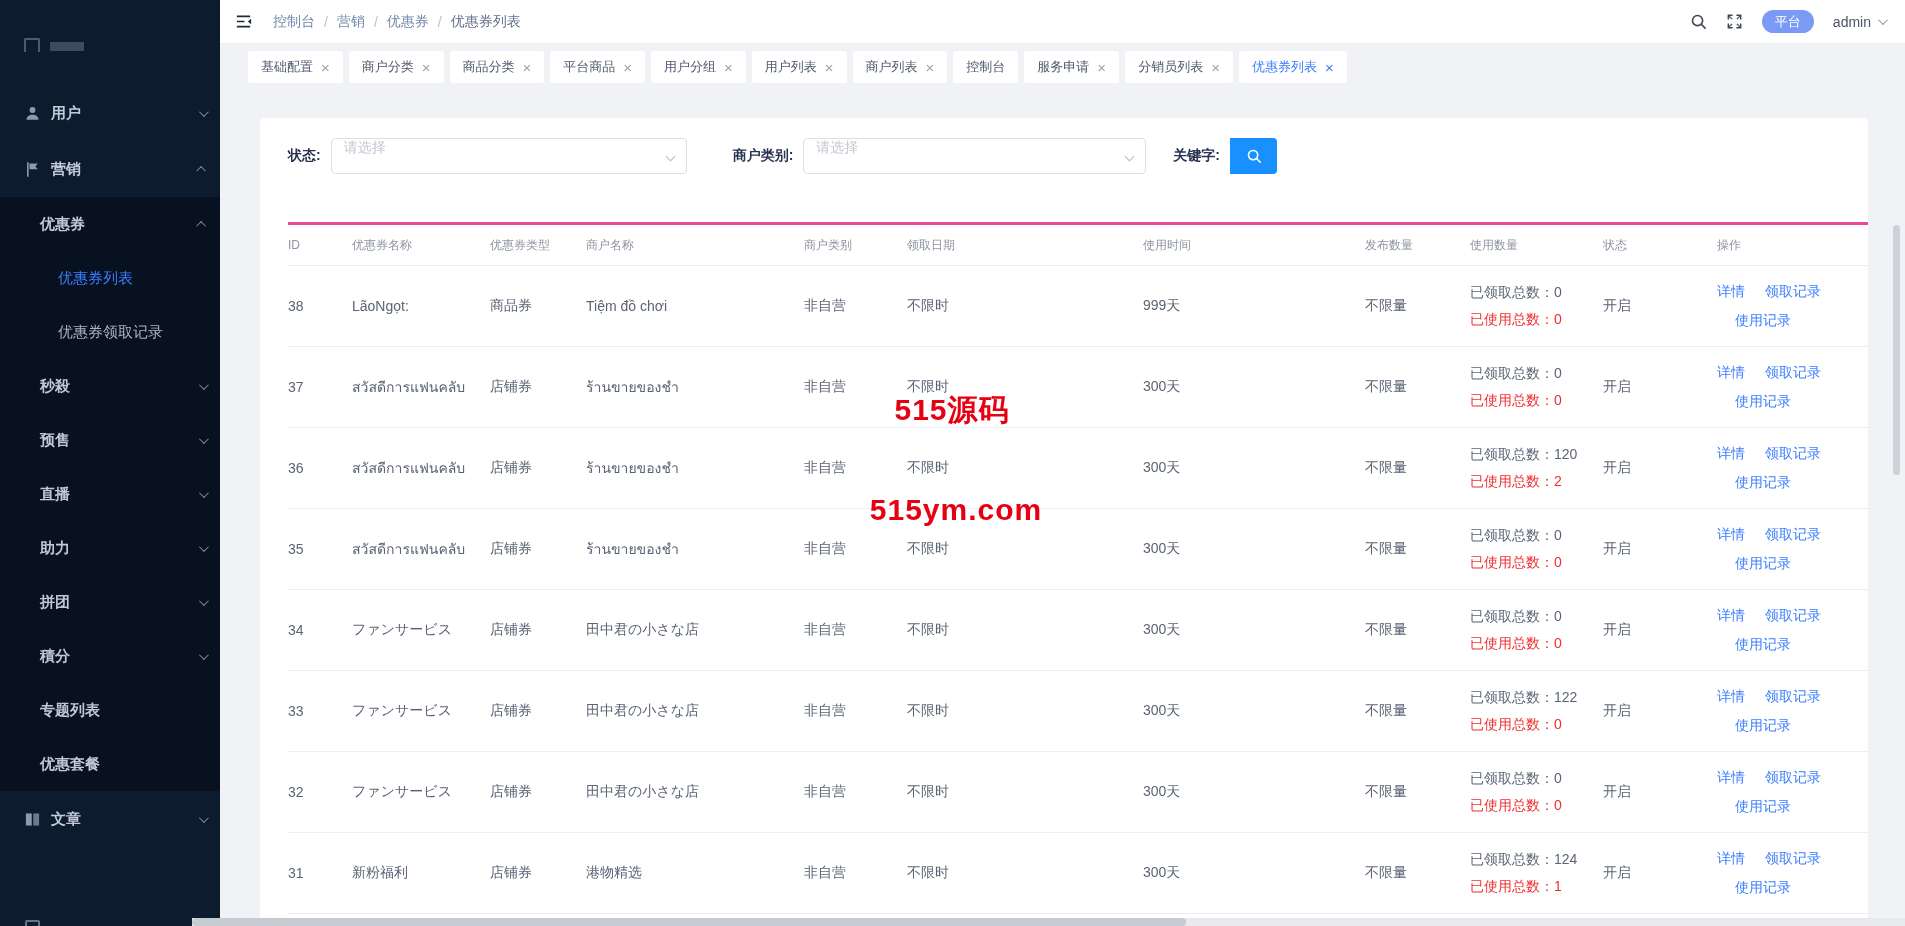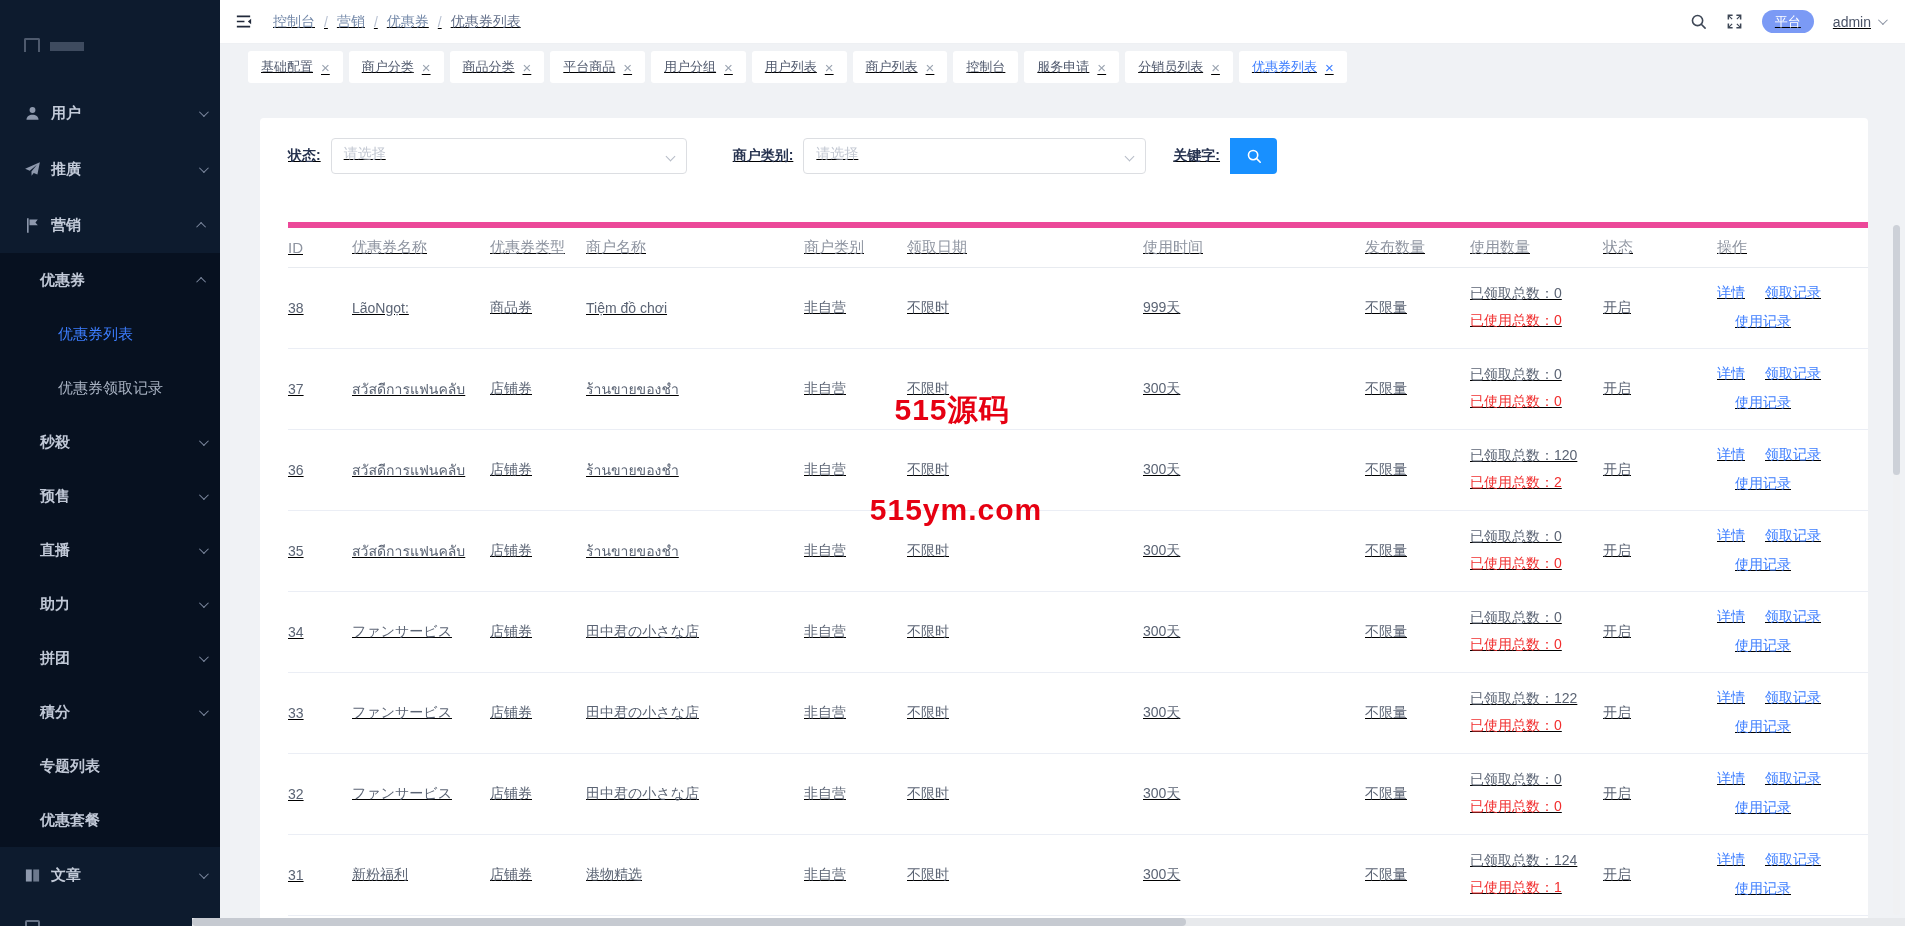--- a/index.html
+++ b/index.html
@@ -19,21 +19,21 @@
   .chev { margin-left:auto; width:7px; height:7px; border-right:1.5px solid #7e8aa0; border-bottom:1.5px solid #7e8aa0; flex-shrink:0; }
   .chev.down { transform:rotate(45deg) translateY(-2px); }
   .chev.up { transform:rotate(-135deg) translateY(-2px); }
   .clip-top { height:85px; position:relative; opacity:.5; overflow:hidden; }
   .clip-top .frag-icon { position:absolute; left:24px; top:38px; width:16px; height:14px; border:2px solid #8e99ad; border-bottom:none; border-radius:2px 2px 0 0; }
   .clip-top .frag-text { position:absolute; left:50px; top:42px; width:34px; height:9px; background:#6f7b90; }
   .clip-bottom { position:absolute; bottom:0; left:0; right:0; height:14px; overflow:hidden; opacity:.7; }
   .clip-bottom .frag-icon { position:absolute; left:25px; top:8px; width:15px; height:15px; border:2px solid #8e99ad; border-radius:2px; }
 
   
-  .main { flex:1; display:flex; flex-direction:column; background:#f0f2f5; min-width:0;text-decoration:underline; }
+  .main { flex:1; display:flex; flex-direction:column; background:#f0f2f5; min-width:0; }
   .topbar { height:44px; background:#fff; display:flex; align-items:center; padding:0 20px 0 8px; border-bottom:1px solid #eef0f3; flex-shrink:0; }
   .hamburger { display:flex; align-items:center; padding:4px 6px; cursor:pointer; color:#20293a; }
   .breadcrumb { margin-left:14px; font-size:14px; color:#7489a9; display:flex; align-items:center; }
   .crumb { cursor:pointer; }
   .crumb.last { color:#64708a; cursor:default; }
   .crumb-sep { margin:0 9px; color:#b9c2d2; }
   .topbar-right { margin-left:auto; display:flex; align-items:center; gap:19px; color:#3e4756; }
   .icon-btn { display:flex; align-items:center; cursor:pointer; color:#3e4756; }
   .badge { background:#7b9af5; color:#fff; font-size:13px; border-radius:14px; padding:5px 13px; line-height:1; }
   .user-wrap { display:flex; align-items:center; gap:7px; cursor:pointer; font-size:14px; color:#4a5367;justify-content:space-between; }
@@ -45,32 +45,32 @@
   .tab-close { margin-left:8px; color:#9aa3b0; font-size:15px; line-height:1; }
   .tab.active { color:#3d7eff; }
   .tab.active .tab-close { color:#3d7eff; }
 
   
   .content { flex:1; position:relative; padding:28px 37px 0 40px; min-height:0; }
   .card { background:#fff; border-radius:4px; padding:20px 28px 0; height:100%; }
 
   .filters { display:flex; align-items:center; height:36px; margin-bottom:48px; }
   .f-label { font-size:14px; font-weight:700; color:#273350; margin-right:10px; white-space:nowrap; }
-  .select { position:relative; height:36px; border:1px solid #dcdee2; border-radius:4px; background:#fff; display:flex; align-items:center; padding:0 30px 5px 12px; cursor:pointer; }
+  .select { position:relative; height:36px; border:1px solid #dcdee2; border-radius:4px; background:#fff; display:flex; padding:0 30px 5px 12px; cursor:pointer; }
   .select .ph { color:#c3c8d2; font-size:14px; }
   .select .sel-chev { position:absolute; right:12px; top:14px; width:7px; height:7px; border-right:1.4px solid #b6bcc7; border-bottom:1.4px solid #b6bcc7; transform:rotate(45deg); }
   .sel-status { width:356px; }
   .sel-mtype { width:343px; margin-right:27px; }
   .ml46 { margin-left:46px; }
   .kw-input { width:299px; height:36px; border:1px solid #dcdee2; border-right:none; border-radius:4px 0 0 4px; font-size:14px; padding:0 12px; color:#333; outline:none; font-family:inherit; }
   .kw-input::placeholder { color:#c3c8d2; }
   .search-btn { width:47px; height:36px; background:#1890ff; border:none; border-radius:0 4px 4px 0; display:flex; align-items:center; justify-content:center; cursor:pointer; color:#fff; }
 
   table { width:100%; border-collapse:collapse; table-layout:fixed; }
-  thead th { font-size:15px; color:#8e94a0; font-weight:400; text-align:left; height:42px; border-top:6px solid #ec4899; border-bottom:1px solid #e8ebf0; padding:0; }
+  thead th { font-size:12px; color:#8e94a0; font-weight:400; text-align:left; height:42px; border-top:3px solid #ec4899; border-bottom:1px solid #e8ebf0; padding:0; }
   tbody td { height:81px; border-bottom:1px solid #ebeef5; font-size:14px; color:#5b6474; padding:0; vertical-align:middle; }
   .usage-claimed { color:#5b6474; margin-bottom:9px; white-space:nowrap; }
   .usage-used { color:#f12d2d; white-space:nowrap; }
   .lnk { color:#3d7eff; cursor:pointer; white-space:nowrap; }
   .act-line1 { display:flex; gap:20px; margin-bottom:11px; }
   .act-line2 { padding-left:18px; }
 
   
   .wm { position:absolute; color:#e60012; font-weight:700; font-size:30px; transform:translate(-50%,-50%); z-index:6; white-space:nowrap; letter-spacing:1px; }
   .wm1 { left:952px; top:410px; }
@@ -94,29 +94,20 @@
     </div>
     <nav id="sidebar-menu">
         <div class="s-item lvl1">
           <span class="s-icon">
             <svg width="17" height="17" viewBox="0 0 18 18">
               <circle cx="9" cy="5.3" r="3.1" fill="currentColor"></circle>
               <path d="M2.6 15.6c0-3.4 2.9-5.4 6.4-5.4s6.4 2 6.4 5.4z" fill="currentColor"></path>
             </svg>
           </span>
           <span class="s-label">用户</span>
-          <span class="chev down"></span>
-        </div>
-        <div class="s-item lvl1">
-          <span class="s-icon">
-            <svg width="17" height="17" viewBox="0 0 18 18">
-              <path d="M16.8 1.4L1.2 8.2l4.9 2.1 7.6-6.2-5.8 7 .1 4.6 2.3-3.1 3.9 1.7z" fill="currentColor"></path>
-            </svg>
-          </span>
-          <span class="s-label">推廣</span>
           <span class="chev down"></span>
         </div>
         <div class="s-item lvl1">
           <span class="s-icon">
             <svg width="17" height="17" viewBox="0 0 18 18">
               <path d="M3.2 1.4h1.7v15.4H3.2z" fill="currentColor"></path>
               <path d="M5.8 2.6h8.8l-2.5 3.1 2.5 3.1H5.8z" fill="currentColor"></path>
             </svg>
           </span>
           <span class="s-label">营销</span>

